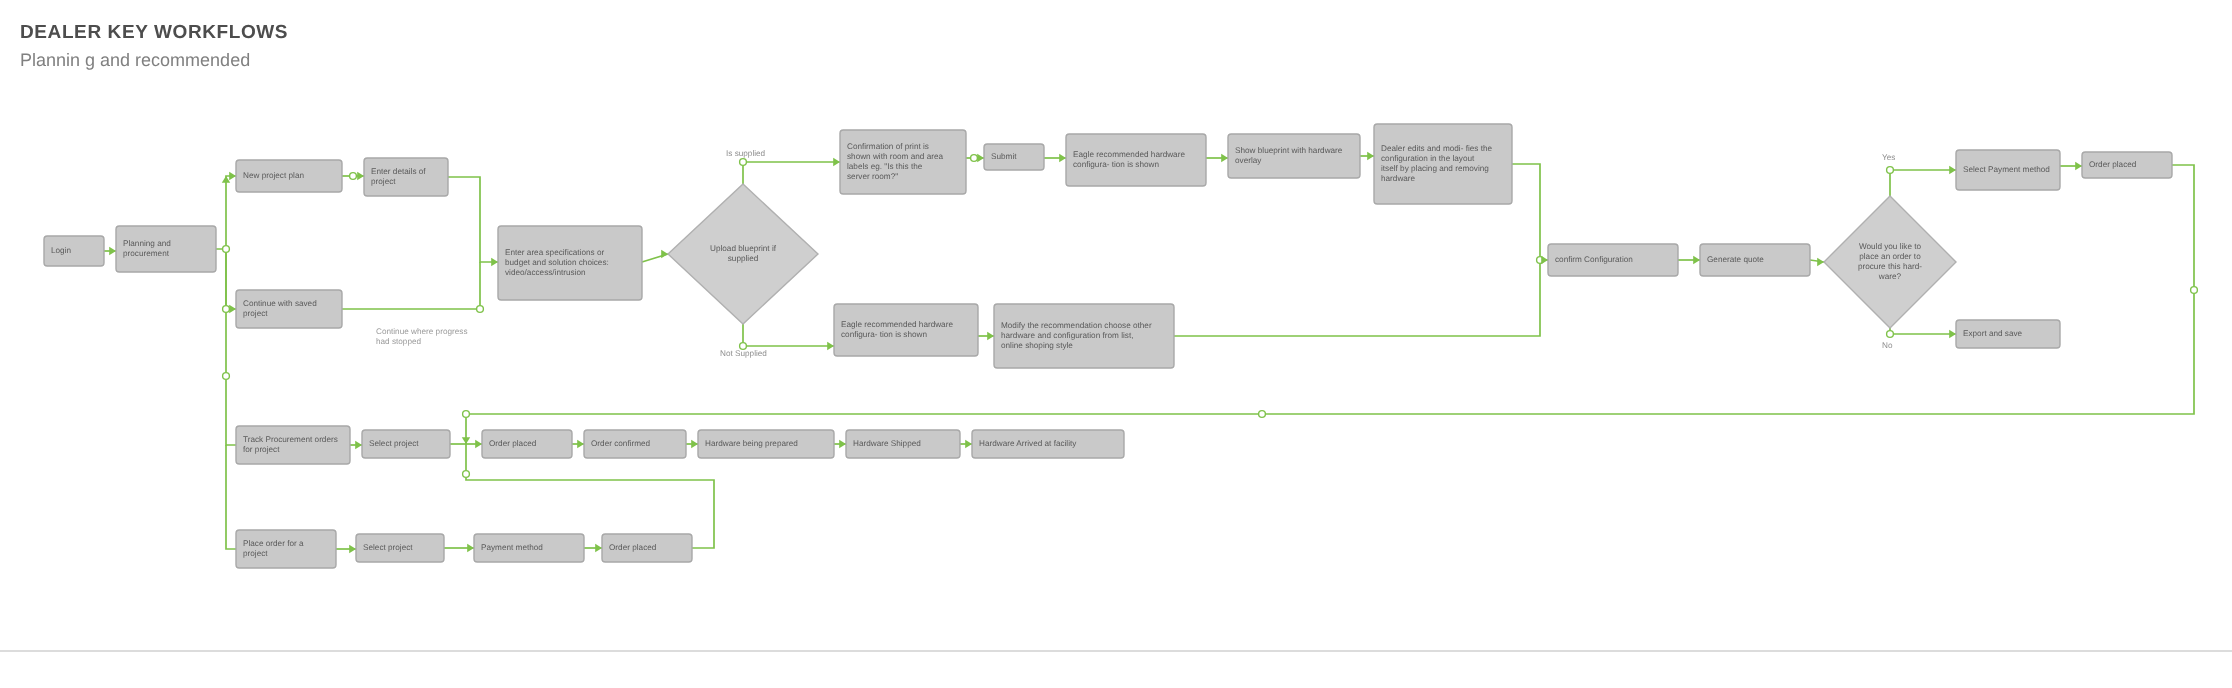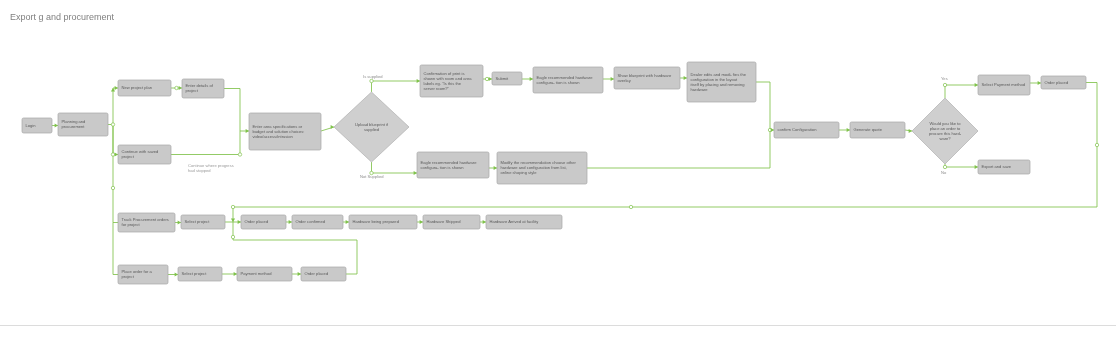--- a/index.html
+++ b/index.html
@@ -20,21 +20,22 @@
   .edge{fill:none;stroke:#7fc24a;stroke-width:.85;}
   .arrow-dot{fill:#ffffff;stroke:#7fc24a;stroke-width:.7;}
   .arrow-head{fill:#7fc24a;}
   #footer-rule{position:absolute;left:0;top:325px;width:1116px;height:1px;
                background:#dcdcdc;}
 </style>
 </head>
 <body>
 
 <div id="header">
-  <div id="subtitle">Export g and procurement</div>
+  <div id="title">DEALER KEY WORKFLOWS</div>
+  <div id="subtitle">Plannin g and recommended</div>
 </div>
 
 <svg id="canvas" viewBox="0 0 1116 344">
   <g id="edges-layer">
       <path d="M52,125.5 L58,125.5" class="edge"></path>
       <path d="M108,124.5 L113,124.5 L113,88 L118,88" class="edge"></path>
       <path d="M113,124.5 L113,154.5 L118,154.5" class="edge"></path>
       <path d="M113,124.5 L113,222.5 L118,222.5" class="edge"></path>
       <path d="M113,222.5 L113,274.5 L118,274.5" class="edge"></path>
       <path d="M171,88 L182,88" class="edge"></path>

